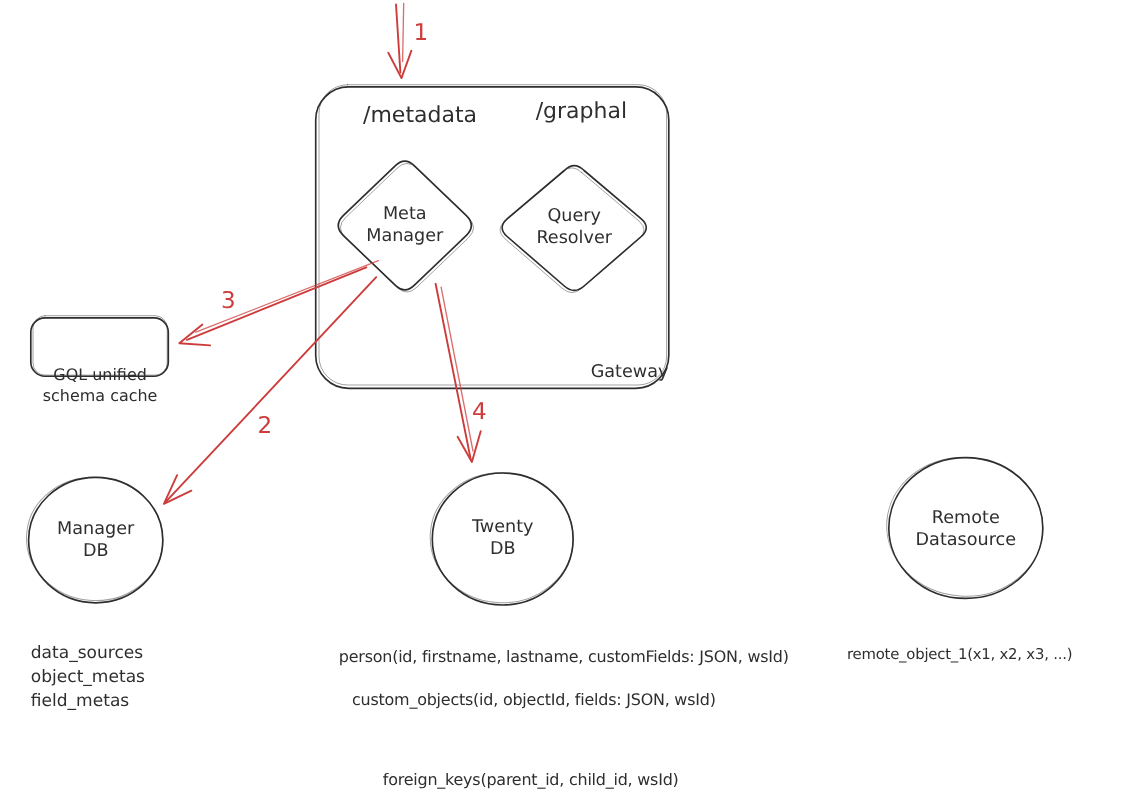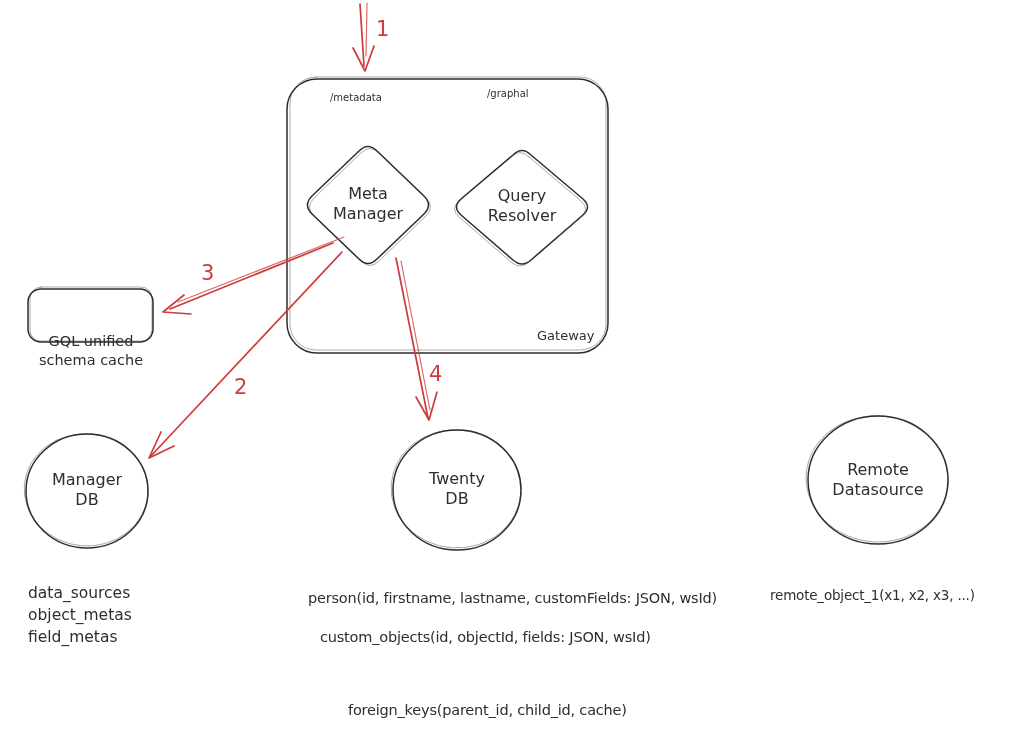--- a/index.html
+++ b/index.html
@@ -32,22 +32,22 @@
     color: var(--ink);
     font-size: 16px;
     line-height: 1.25;
     white-space: nowrap;
   }
   .node-lbl {
     text-align: center;
     white-space: normal;
     transform: translate(-50%, -50%);
   }
-  .endpoint { font-size: 10px; }
-  .gateway-name { font-size: 13px; }
+  .endpoint { font-size: 20px; }
+  .gateway-name { font-size: 16px; }
   .cache-lbl { font-size: 14.5px; line-height: 1.3; }
   .schema { font-size: 14.5px; letter-spacing: -0.2px; }
   .schema-sm { font-size: 13.5px; letter-spacing: -0.2px; }
   .tbl-list div { font-size: 15.5px; line-height: 22px; }
   .arrow-num {
     position: absolute;
     color: var(--accent);
     font-size: 21px;
     font-weight: 500;
   }
@@ -139,21 +139,21 @@
     <div>object_metas</div>
     <div>field_metas</div>
   </div>
 
   <div class="lbl node-lbl" style="left:878px; top:480px; width:108px;">Remote Datasource</div>
 
   <div class="lbl schema" style="left:308px; top:589px;">person(id, firstname, lastname, customFields: JSON, wsId)</div>
 
   <div class="lbl schema" style="left:320px; top:628px;">custom_objects(id, objectId, fields: JSON, wsId)</div>
 
-  <div class="lbl schema" style="left:348px; top:701px;">foreign_keys(parent_id, child_id, cache)</div>
+  <div class="lbl schema" style="left:348px; top:701px;">foreign_keys(parent_id, child_id, wsId)</div>
 
   <div class="lbl schema-sm" style="left:770px; top:587px;">remote_object_1(x1, x2, x3, ...)</div>
 
   <div class="arrow-num" style="left:376px; top:17px;">1</div>
 
   <div class="arrow-num" style="left:234px; top:375px;">2</div>
 
   <div class="arrow-num" style="left:201px; top:261px;">3</div>
 
   <div class="arrow-num" style="left:429px; top:362px;">4</div>

